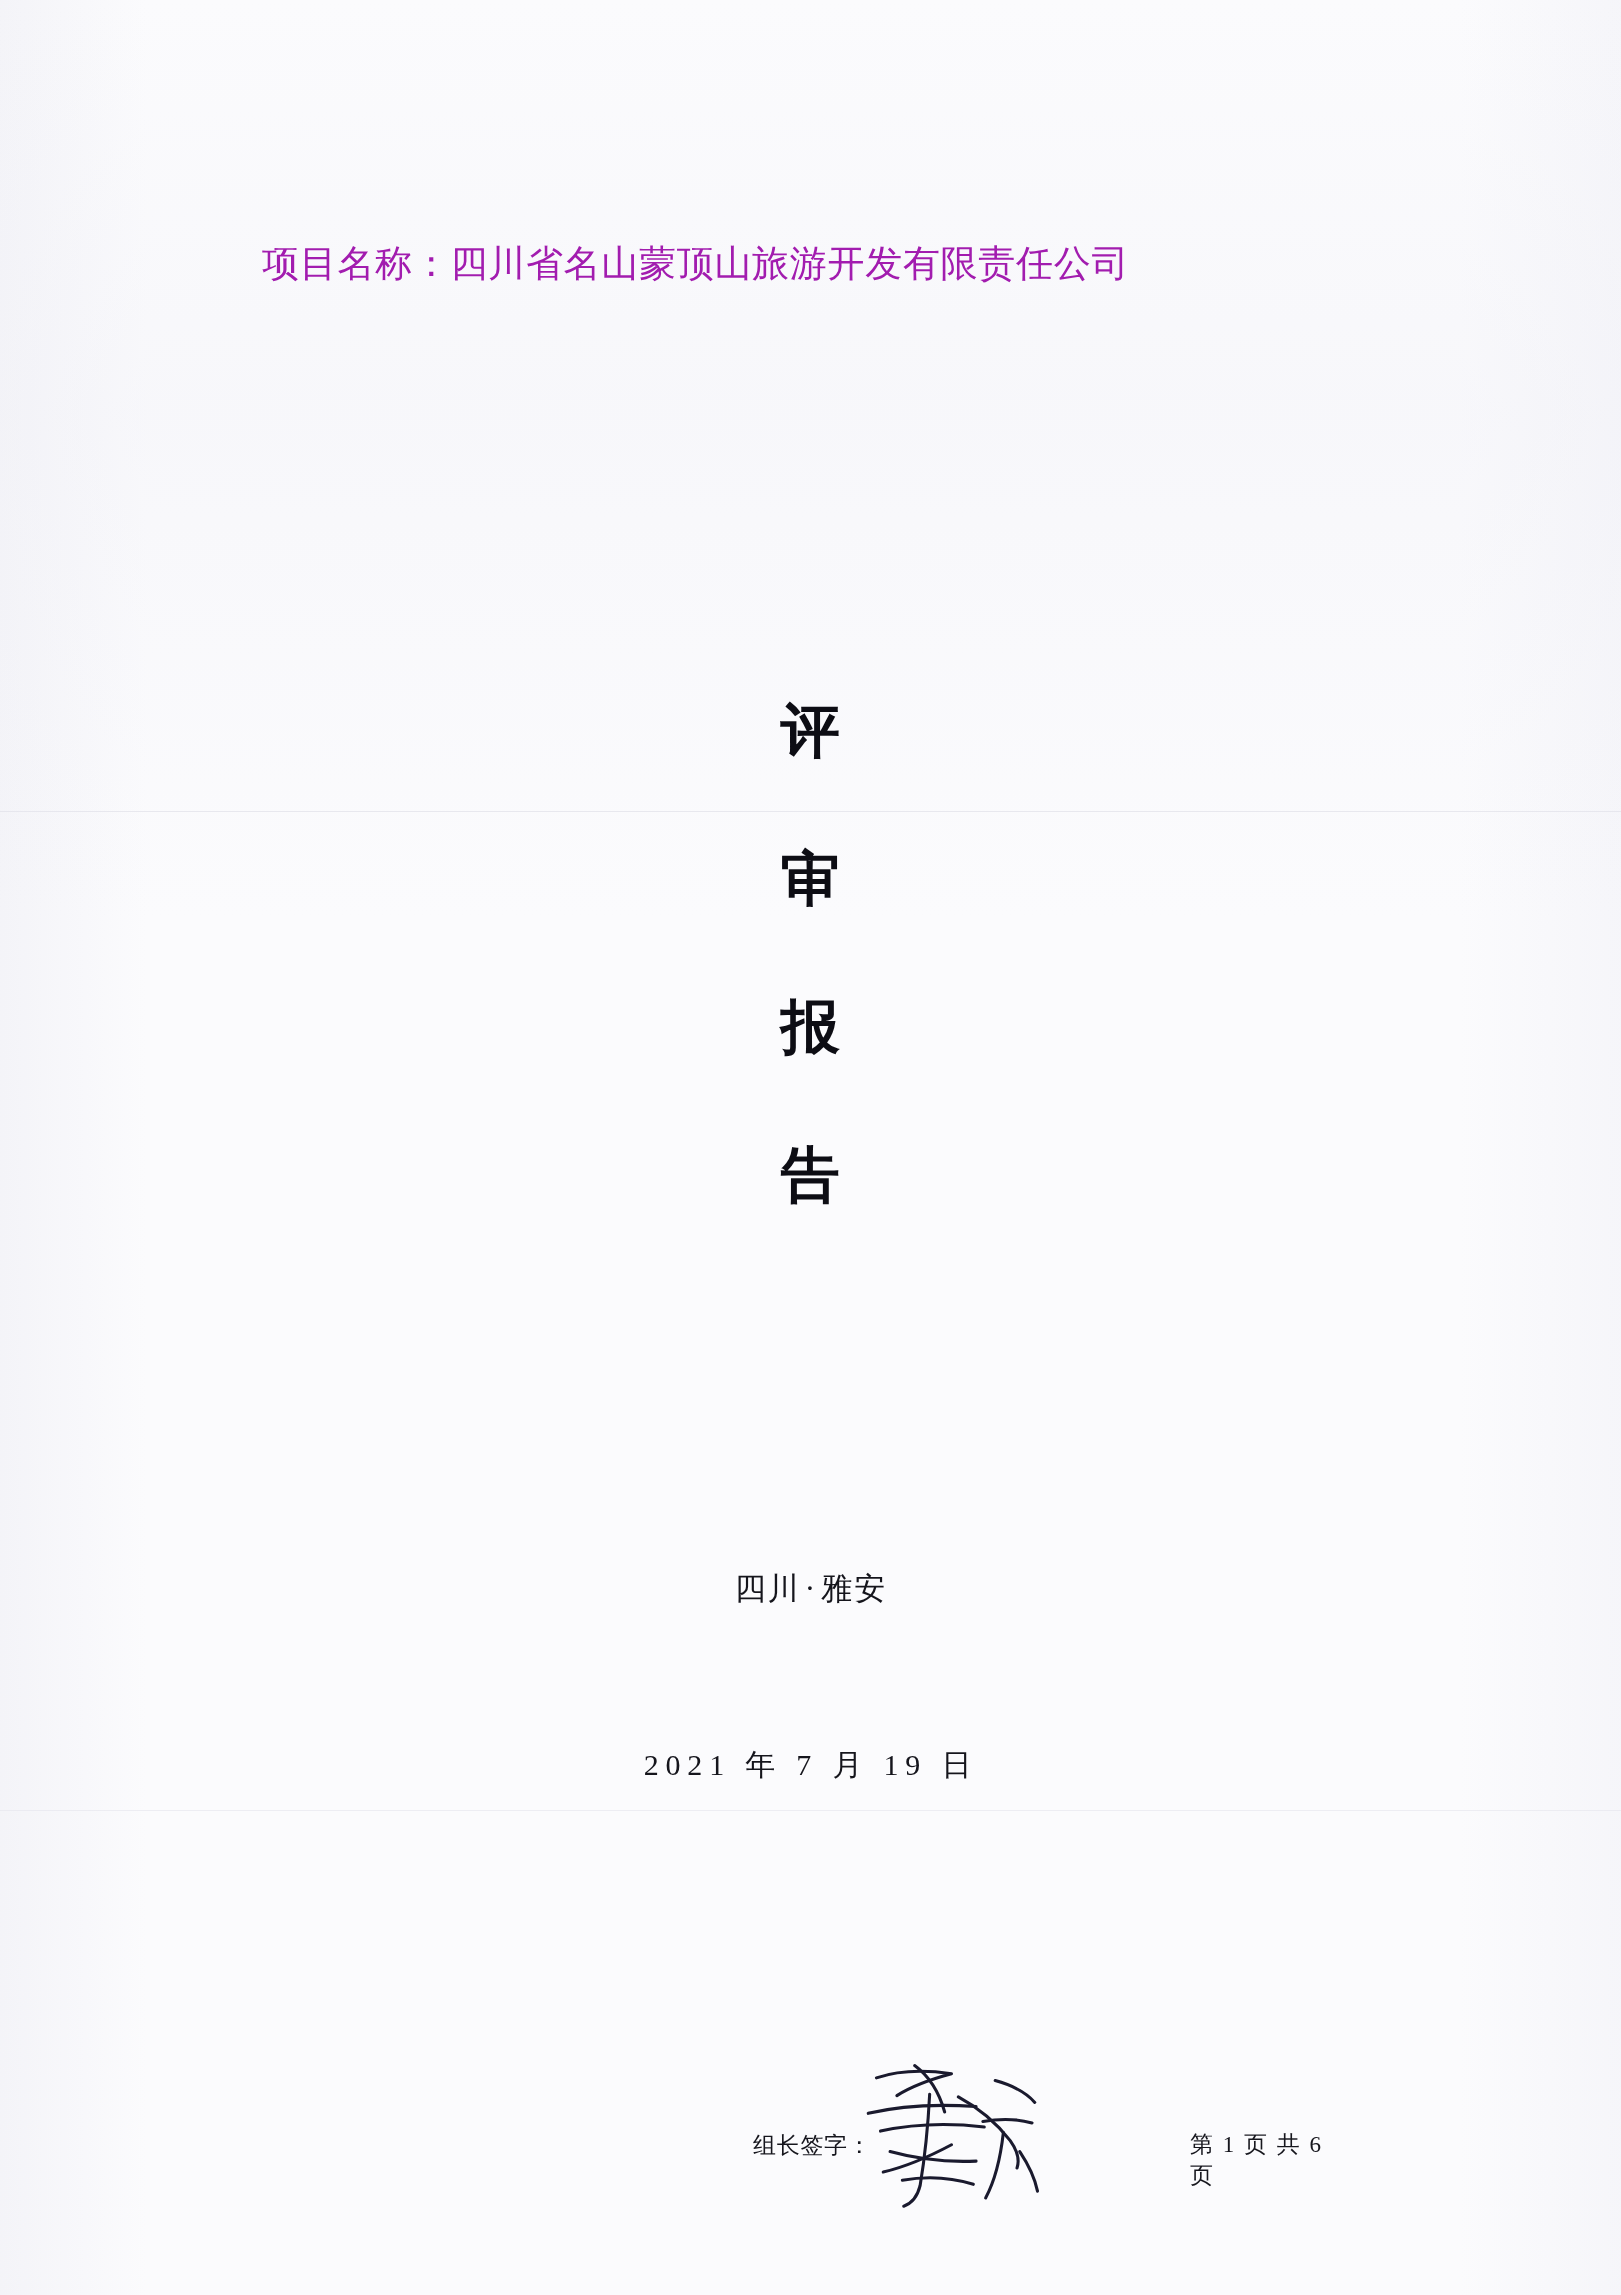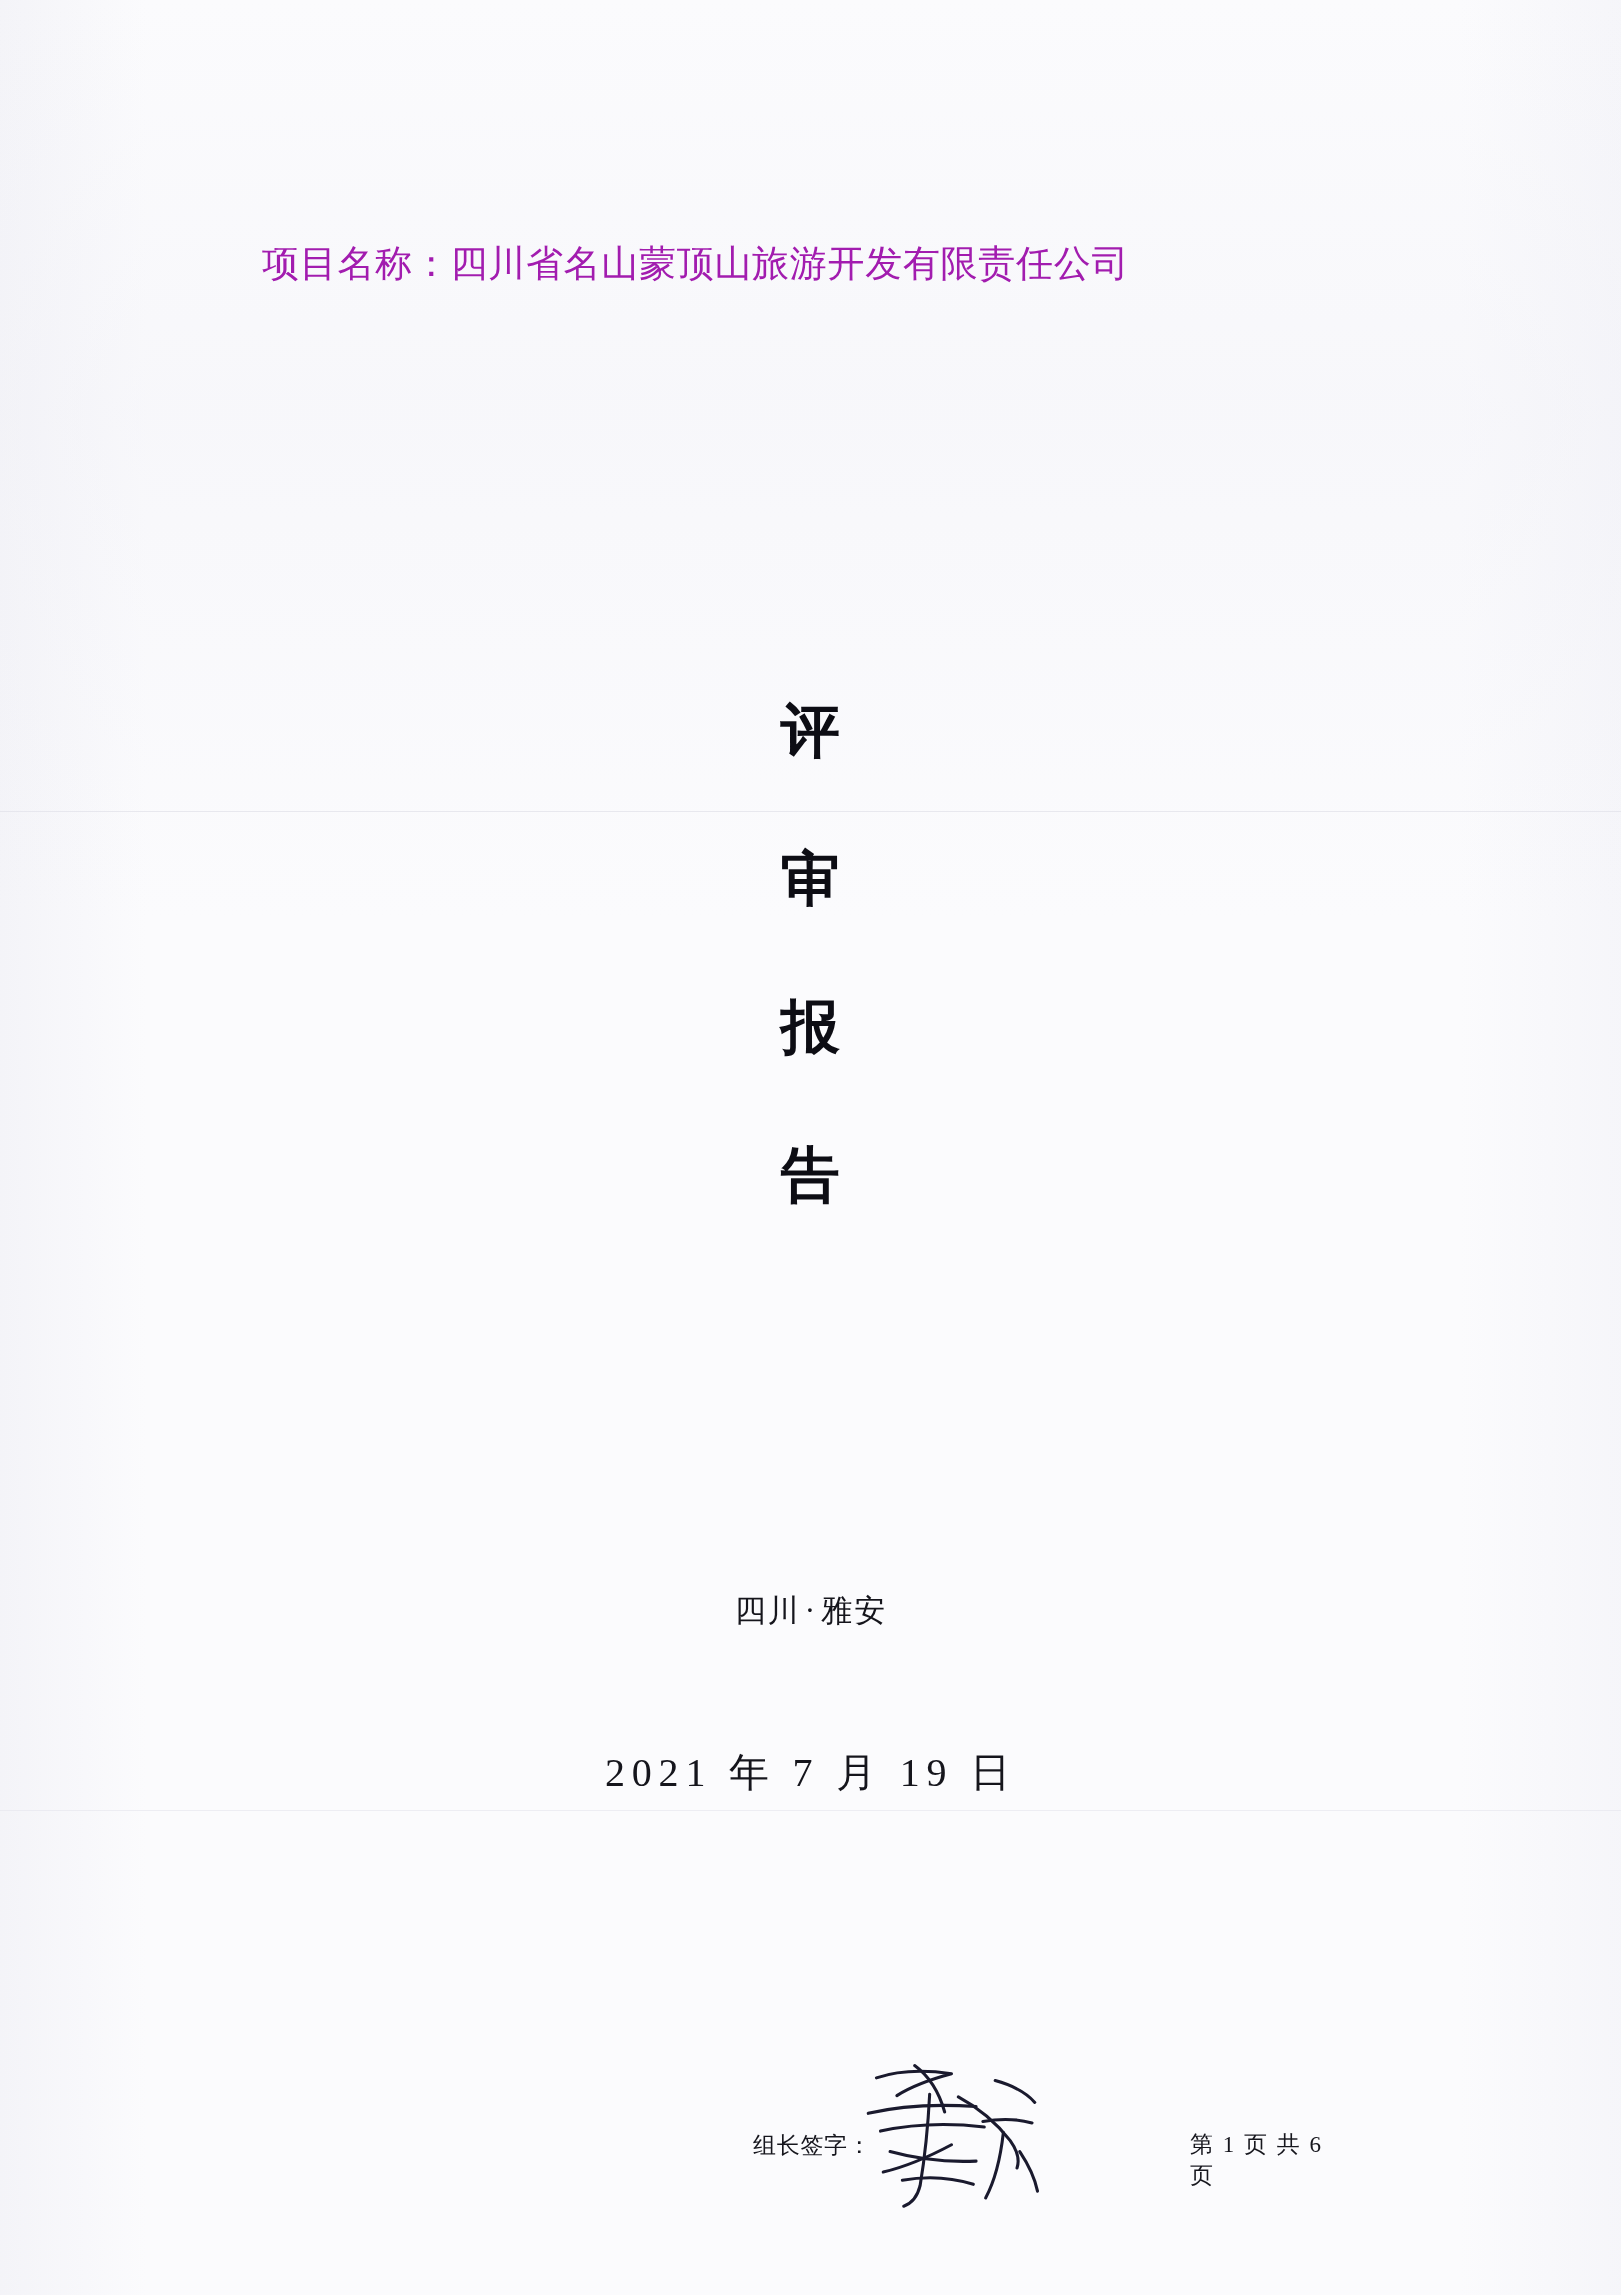--- a/index.html
+++ b/index.html
@@ -68,31 +68,30 @@
 
   .place {
     position: absolute;
     left: 0;
     top: 1568px;
     width: 1622px;
     text-align: center;
     font-size: 31px;
     letter-spacing: 2px;
     color: #15151c;
-    margin-top: 22px;
   }
   .place .dot { padding: 0 4.1px; }
 
   .date {
     position: absolute;
     left: 0;
     top: 1745px;
     width: 1622px;
     text-align: center;
-    font-size: 40px;
+    font-size: 30px;
     letter-spacing: 6.8px;
     color: #15151c;
   }
 
   .footer {
     position: absolute;
     left: 0;
     bottom: 102px;
     width: 1334px;
     height: 89px;

